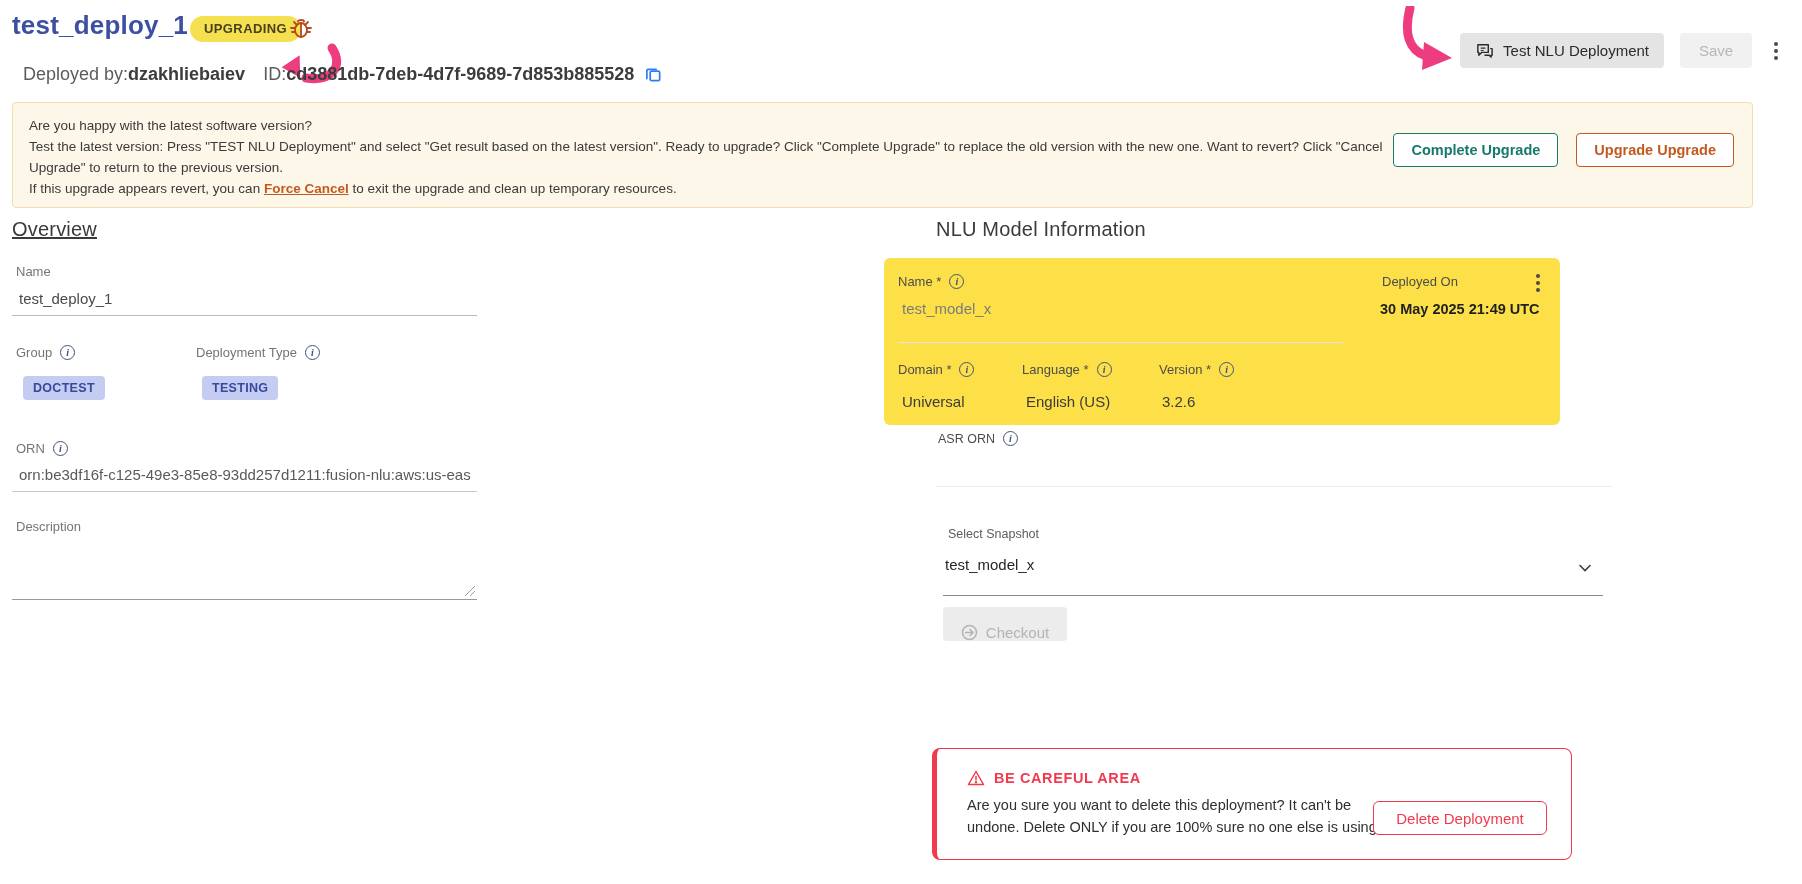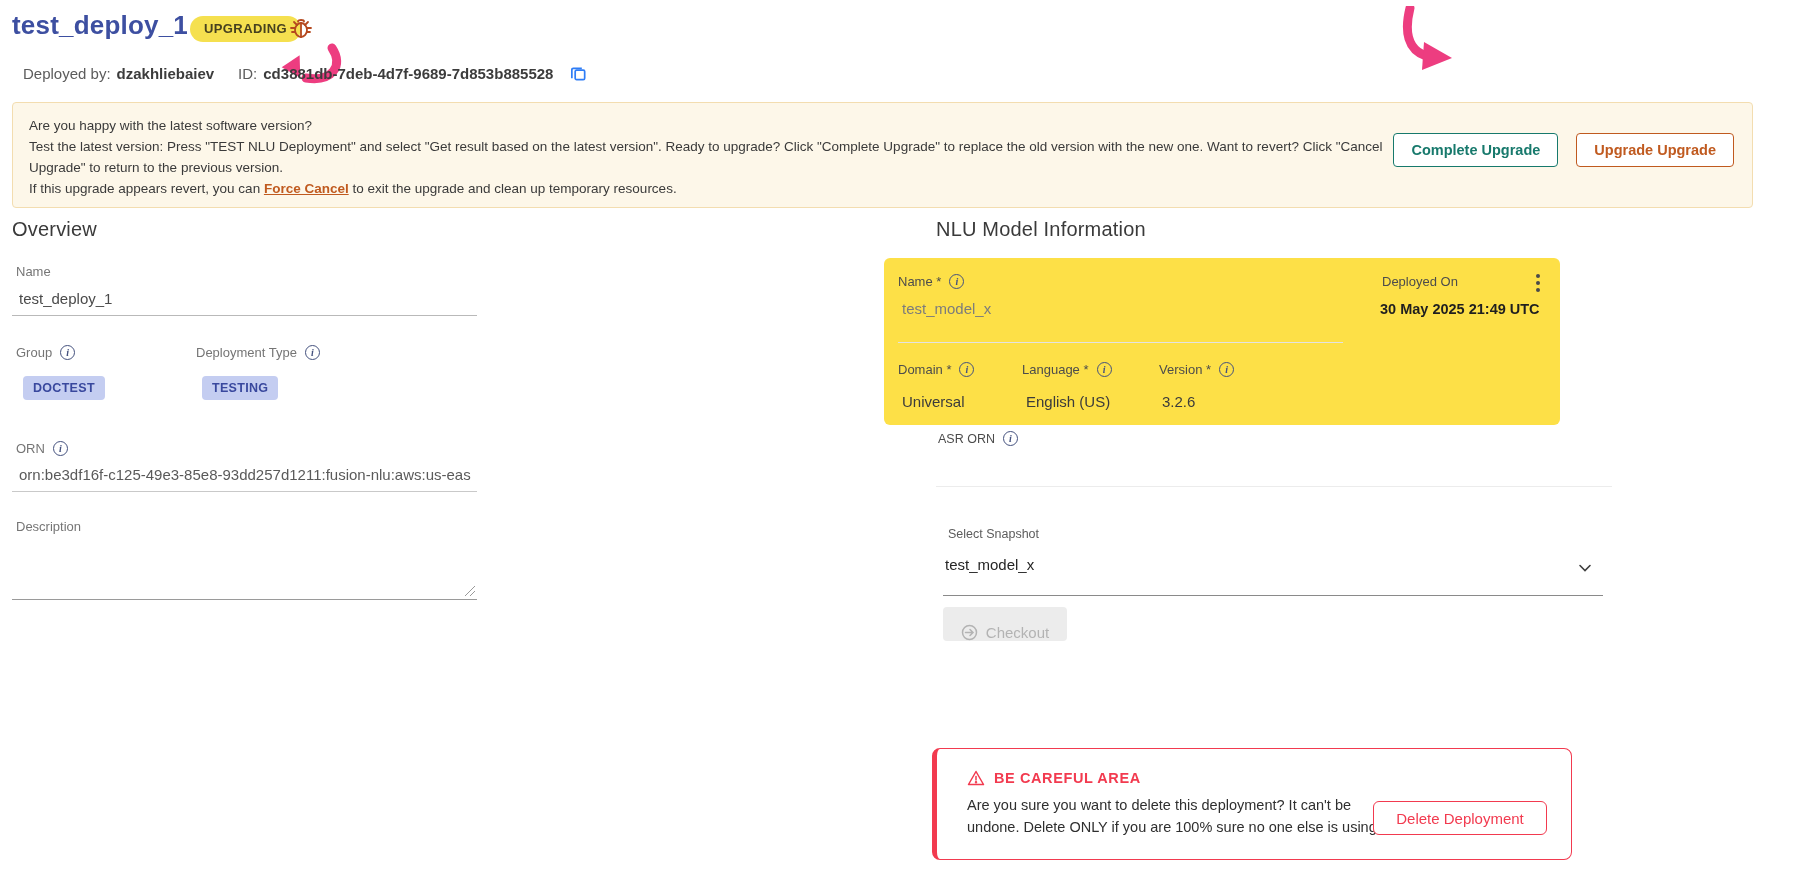--- a/index.html
+++ b/index.html
@@ -4,21 +4,21 @@
 <style>
   * { margin:0; padding:0; box-sizing:border-box; }
   html,body { background:#ffffff; }
   body { font-family:"Liberation Sans", sans-serif; color:#3a3a3a; }
   .page { position:relative; width:1802px; height:884px; background:#fff; overflow:hidden; }
 
   
   .page-title { position:absolute; left:12px; top:10px; font-size:26px; font-weight:700; color:#3d4fa1; letter-spacing:.2px; }
   .status-badge { position:absolute; left:190px; top:16px; height:26px; line-height:26px; padding:0 14px; background:#f5e04f; color:#46411f; font-size:13px; font-weight:700; letter-spacing:.4px; border-radius:13px; }
   .bug-icon { position:absolute; left:289px; top:16px; width:24px; height:24px; }
-  .meta-row { position:absolute; left:23px; top:64px; font-size:15px; color:#5c5c5c; display:flex; align-items:center; gap:6px; }
+  .meta-row { position:absolute; left:23px; top:64px; font-size:18px; color:#5c5c5c; display:flex; align-items:center; }
   .meta-row b { color:#3c3c3c; font-weight:600; }
   .meta-id { margin-left:18px; }
   .copy-icon { width:19px; height:19px; margin-left:10px; cursor:pointer; }
 
   .hdr-actions { position:absolute; right:18px; top:33px; display:flex; align-items:center; gap:16px; }
   .btn { border:none; border-radius:4px; font-family:"Liberation Sans",sans-serif; cursor:pointer; }
   .btn-test { height:35px; padding:0 15px; background:#e4e4e4; color:#2b2b2b; font-size:15px; display:flex; align-items:center; gap:9px; }
   .btn-save { height:35px; width:72px; background:#f1f1f1; color:#b7b7b7; font-size:15px; }
   .kebab { display:flex; flex-direction:column; gap:3px; padding:4px 6px; cursor:pointer; background:transparent; border:none; }
   .kebab i { width:4px; height:4px; border-radius:50%; background:#4a4a4a; }
@@ -91,34 +91,50 @@
       <rect x="6.5" y="6.5" width="10" height="10" rx="1.5"></rect>
       <path d="M13.5 4.5 h-9 a1.5 1.5 0 0 0 -1.5 1.5 v9"></path>
     </svg>
   </div>
 
   <svg class="annotation" style="left:1396px; top:6px;" width="58" height="66" viewBox="0 0 58 66">
     <path d="M14 2 C 8 26 12 44 30 50" fill="none" stroke="#ed3d80" stroke-width="9" stroke-linecap="round"></path>
     <polygon points="28,36 56,52 26,64" fill="#ed3d80"></polygon>
   </svg>
 
+  <div class="hdr-actions">
+    <button class="btn btn-test">
+      <svg width="19" height="19" viewBox="0 0 20 20" fill="none" stroke="#2b2b2b" stroke-width="1.5" stroke-linejoin="round">
+        <path d="M3 4 h11 v8 h-7 l-3 3 v-3 h-1 z"></path>
+        <path d="M16 8 h2 v7 h-1 v2 l-2-2 h-5"></path>
+        <path d="M6 7.5 h5 M6 10 h3" stroke-width="1.3"></path>
+      </svg>
+      <span>Test NLU Deployment</span>
+    </button>
+    <button class="btn btn-save" disabled="">Save</button>
+    <button class="kebab" aria-label="more">
+      <i></i>
+        <i></i>
+        <i></i>
+    </button>
+  </div>
 
   <section class="banner">
     <p>Are you happy with the latest software version?</p>
     <p>Test the latest version: Press "TEST NLU Deployment" and select "Get result based on the latest version". Ready to upgrade? Click "Complete Upgrade" to replace the old version with the new one. Want to revert? Click "Cancel Upgrade" to return to the previous version.</p>
     <p>
       <span>If this upgrade appears revert, you can </span><a class="force-link">Force Cancel</a><span> to exit the upgrade and clean up temporary resources.</span>
     </p>
     <div class="banner-actions">
       <button class="btn-outline btn-complete">Complete Upgrade</button>
       <button class="btn-outline btn-cancel-up">Upgrade Upgrade</button>
     </div>
   </section>
 
-  <h2 class="sec-heading" style="left:12px; top:218px;">Overview</h2>
+  <h2 class="sec-heading" style="left:12px; top:218px;text-decoration:underline;">Overview</h2>
 
   <span class="f-label" style="left:16px; top:264px;">Name</span>
   <input class="u-input" style="left: 12px; top: 290px; width: 465px;" value="test_deploy_1">
 
   <span class="f-label" style="left:16px; top:345px;">
     <span>Group</span>
     <span class="info-i">i</span>
   </span>
   <span class="f-label" style="left:196px; top:345px;">
     <span>Deployment Type</span>

